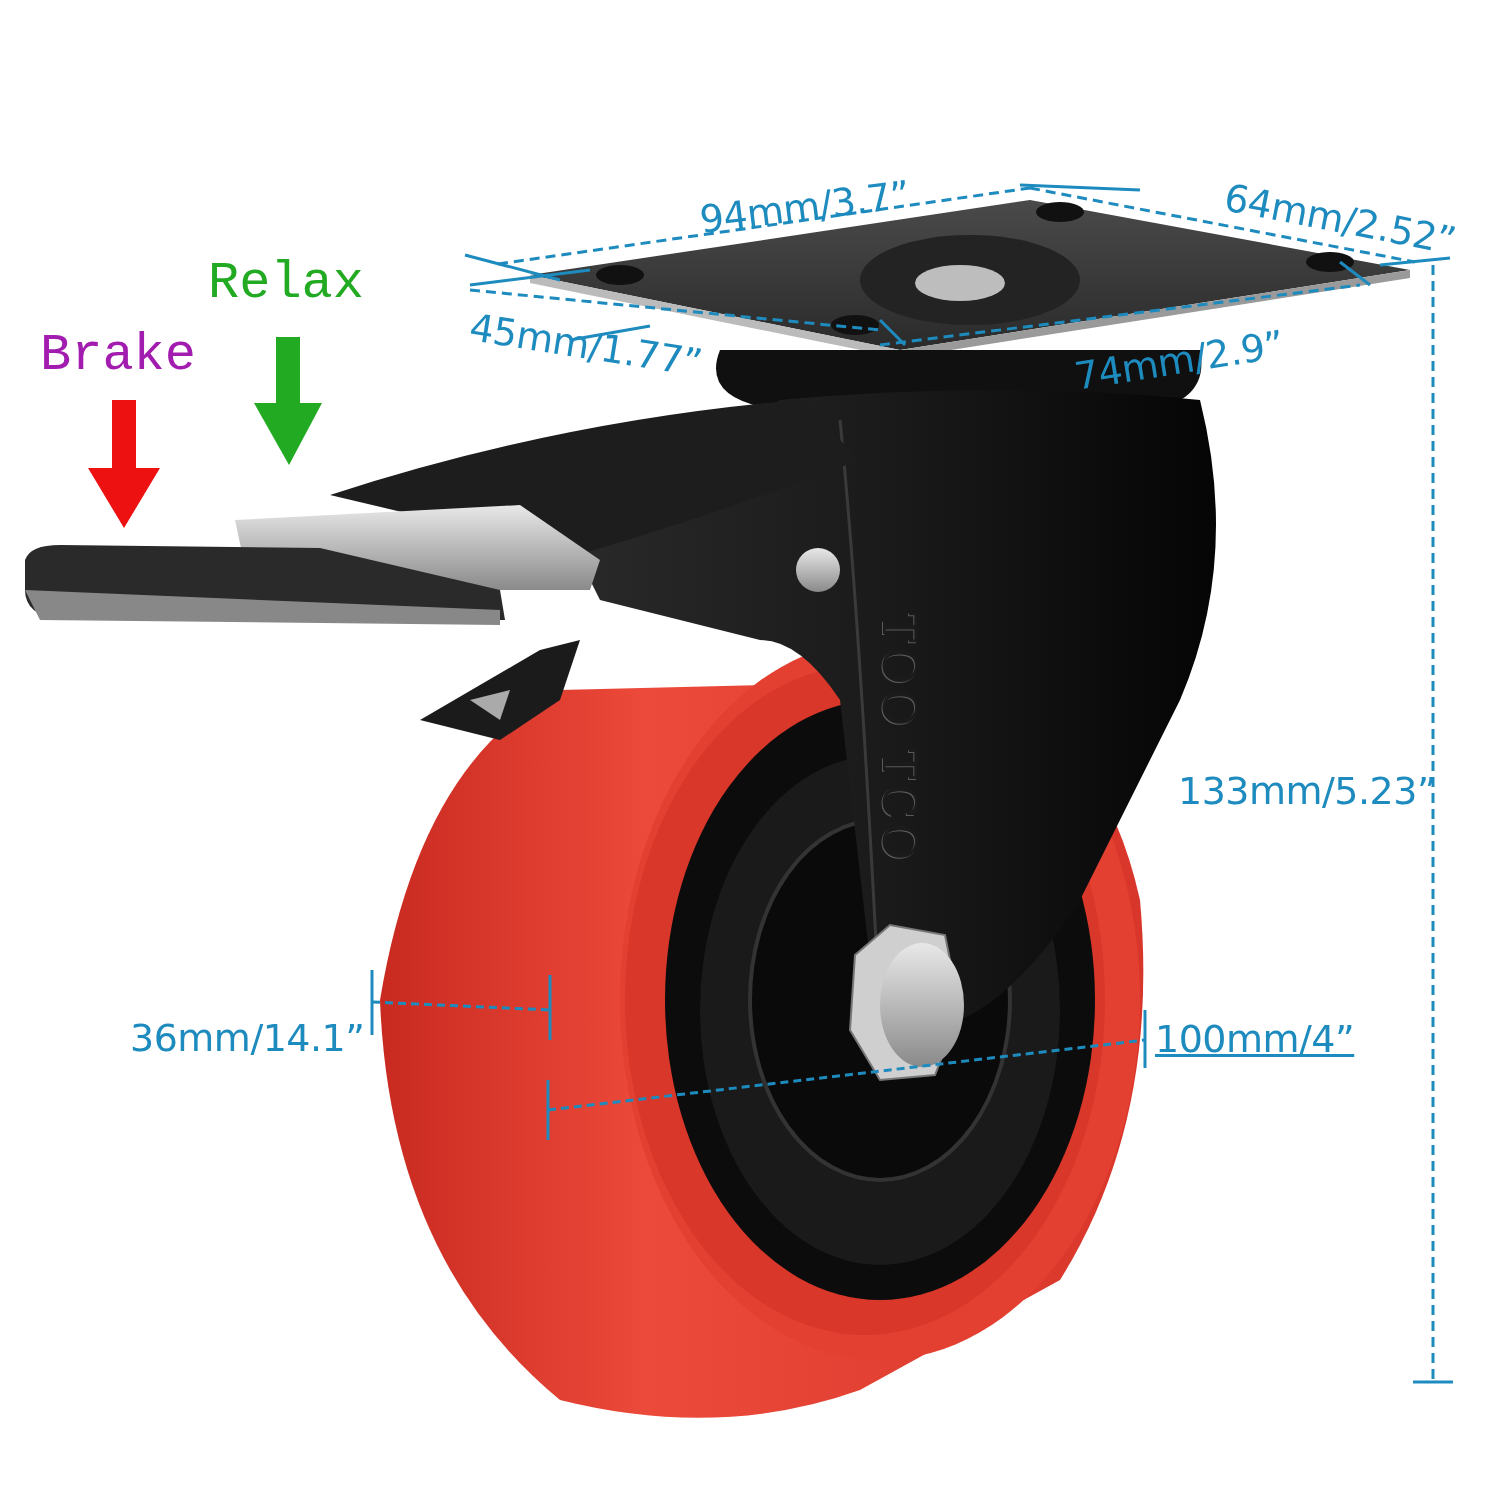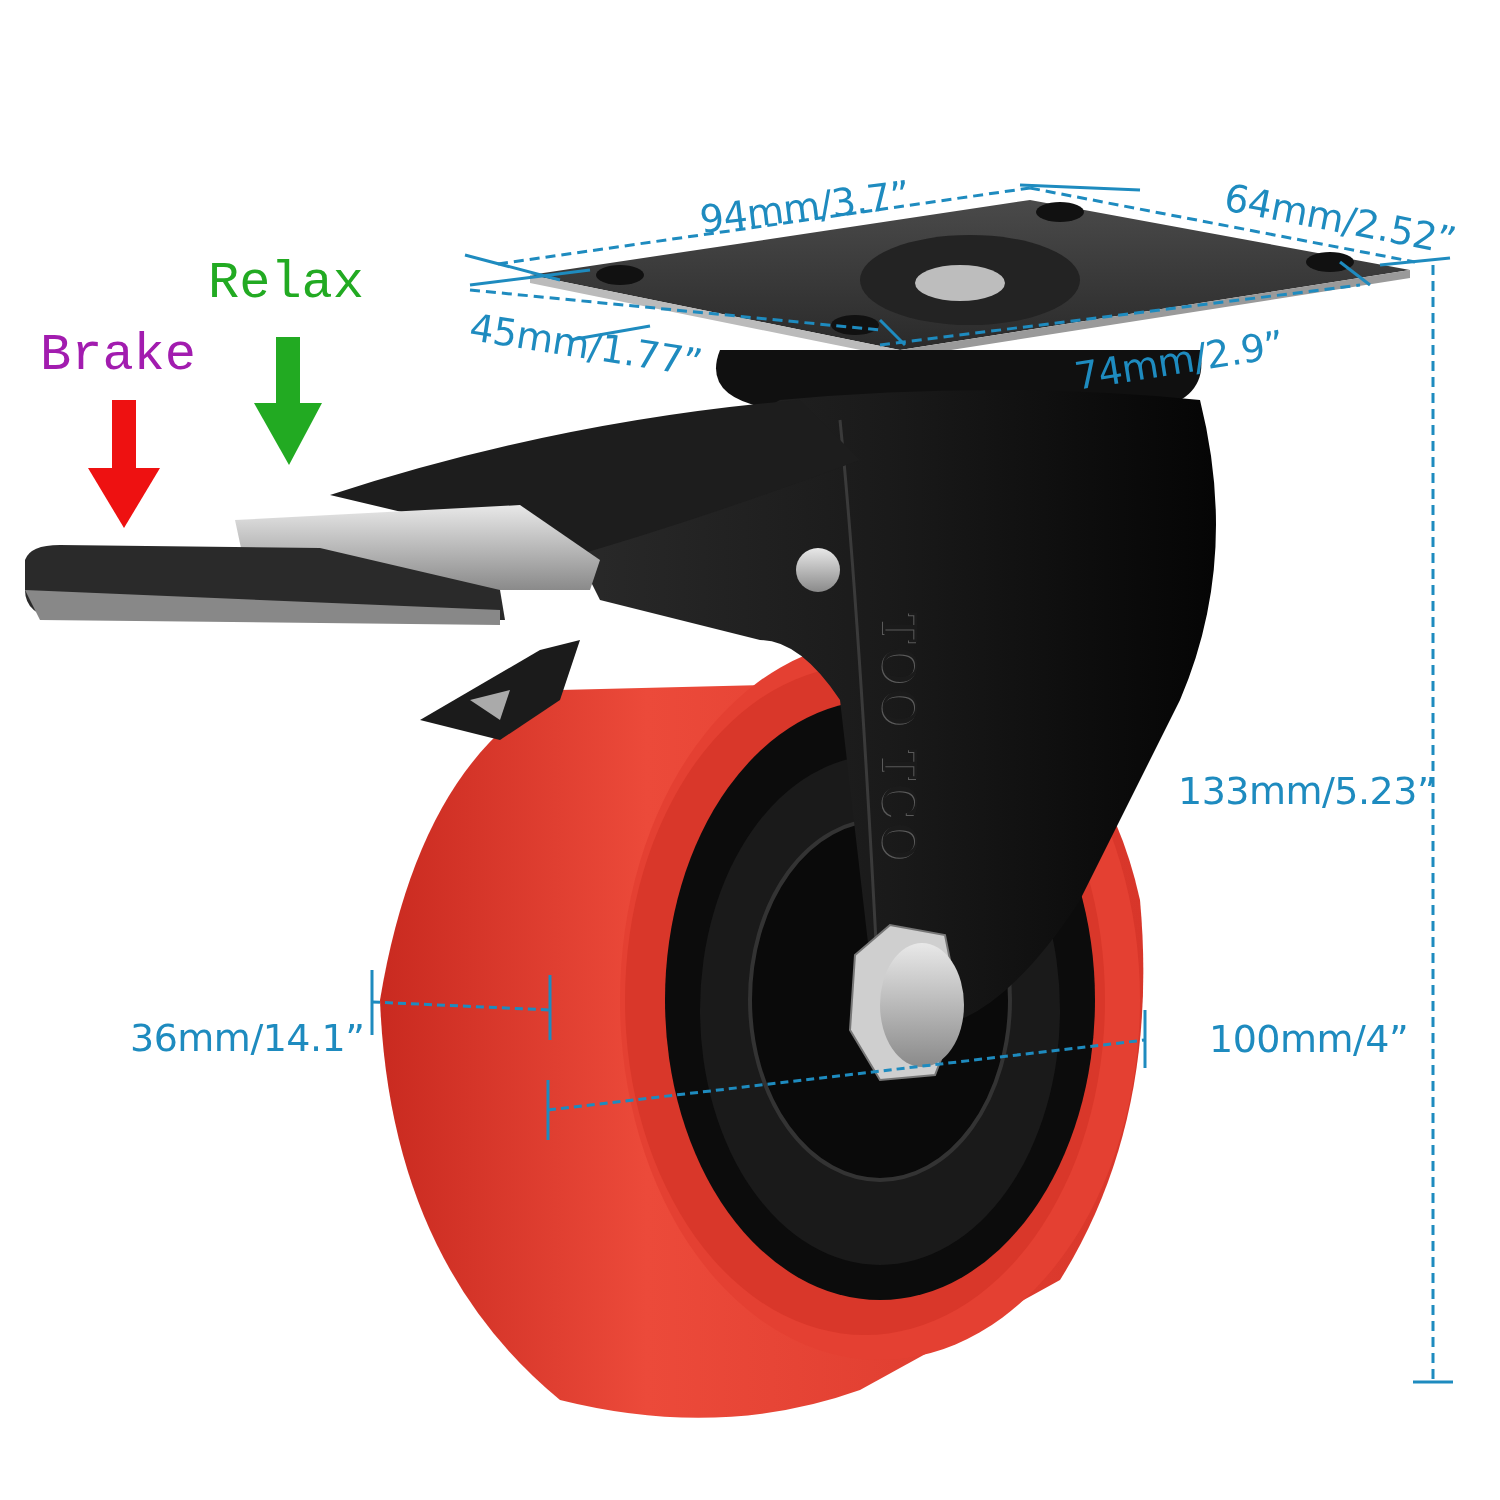--- a/index.html
+++ b/index.html
@@ -124,14 +124,14 @@
 
   <div class="callout" style="left: 208px; top: 254px; color: #22aa22;">Relax</div>
   <div class="callout" style="left: 40px; top: 326px; color: #a21caf;">Brake</div>
 
   <div class="dim-label" style="left: 700px; top: 198px; transform: rotate(-7deg);">94mm/3.7”</div>
   <div class="dim-label" style="left: 1225px; top: 175px; transform: rotate(11deg);">64mm/2.52”</div>
   <div class="dim-label" style="left: 470px; top: 305px; transform: rotate(9deg);">45mm/1.77”</div>
   <div class="dim-label" style="left: 1075px; top: 355px; transform: rotate(-9deg);">74mm/2.9”</div>
   <div class="dim-label" style="left: 1178px; top: 745px; margin-top: 24px;">133mm/5.23”</div>
   <div class="dim-label" style="left: 130px; top: 1016px;">36mm/14.1”</div>
-  <div class="dim-label" style="left: 1209px; top: 1017px;">100mm/4”</div>
+  <div class="dim-label" style="left: 1155px; top: 1017px; text-decoration: underline;">100mm/4”</div>
 </div>
 
 </body></html>

